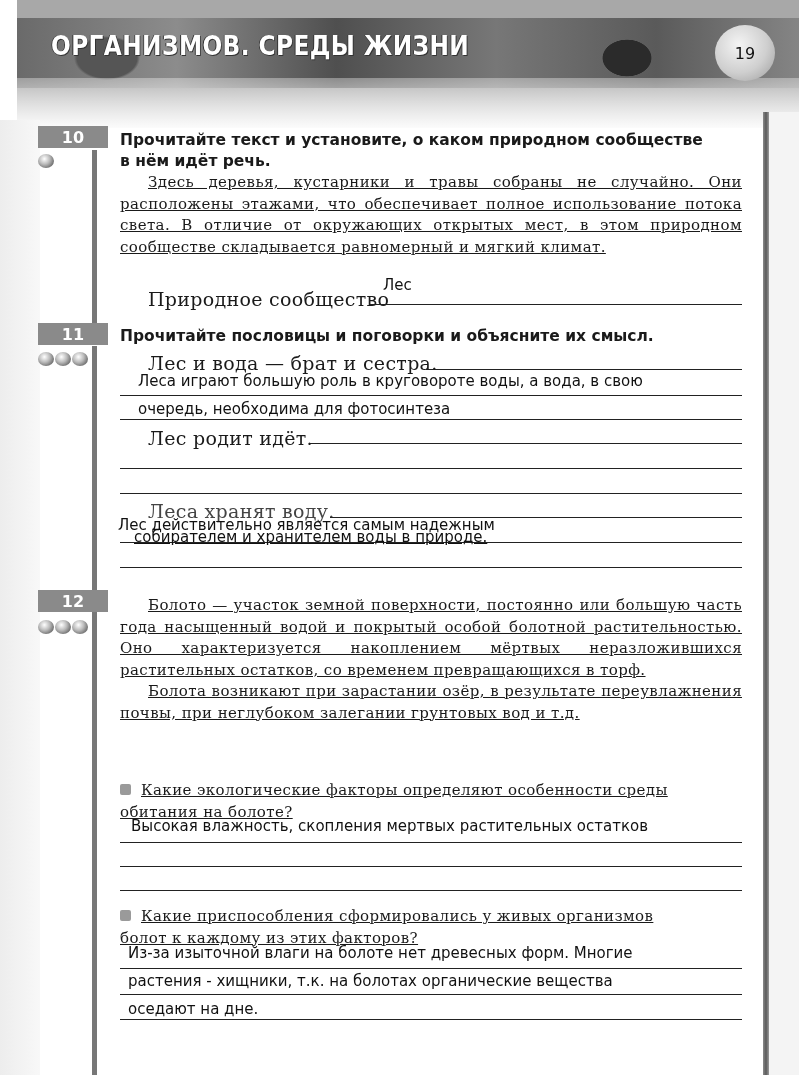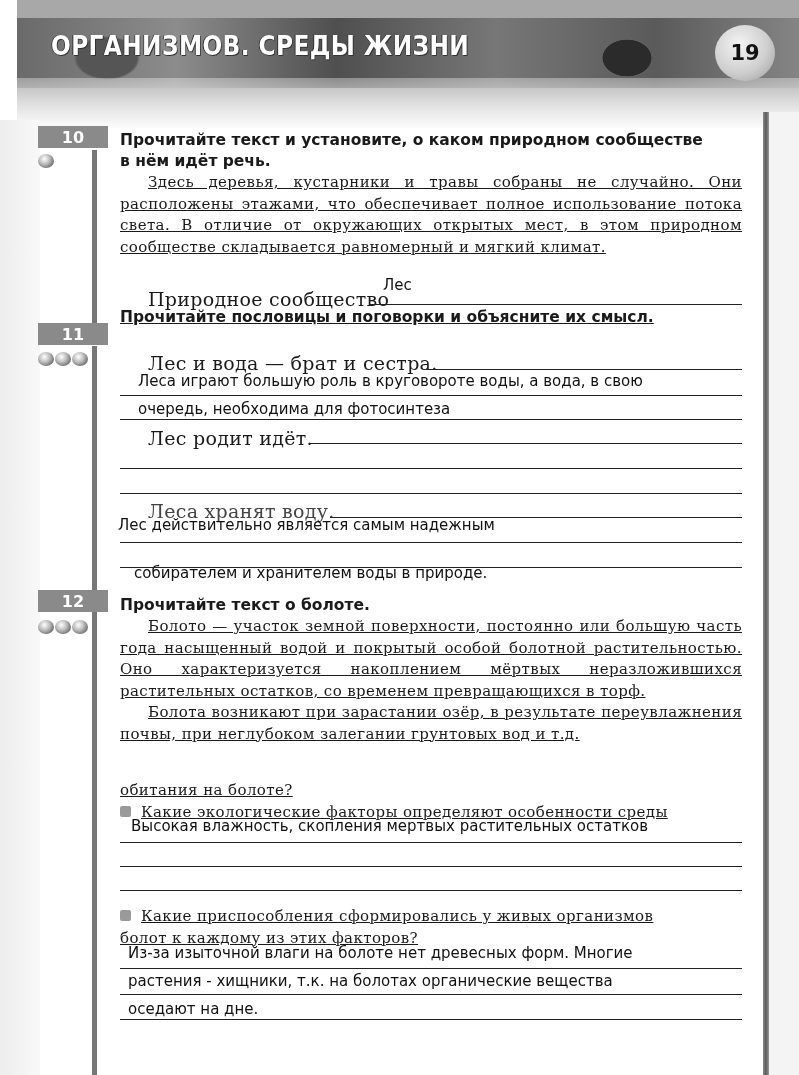--- a/index.html
+++ b/index.html
@@ -6,21 +6,21 @@
   body { width:799px; height:1075px; position:relative; background:#ffffff; overflow:hidden; font-family:"DejaVu Serif", serif; color:#1a1a1a; }
   .banner { position:absolute; left:17px; top:0; width:795px; height:128px; background:linear-gradient(180deg,#9a9a9a 0%,#7a7a7a 12%,#5d5d5d 35%,#8a8a8a 60%,#b5b5b5 100%); overflow:hidden; }
   .banner-top { position:absolute; left:0; top:0; width:799px; height:18px; background:#a8a8a8; }
   .banner-photo { position:absolute; left:0; top:18px; width:799px; height:70px; background:
      radial-gradient(ellipse 40px 30px at 610px 40px,#2b2b2b 60%,transparent 62%),
      radial-gradient(ellipse 60px 40px at 90px 40px,#555 50%,transparent 55%),
      linear-gradient(90deg,#6a6a6a 0%,#8c8c8c 20%,#4f4f4f 40%,#777 60%,#5a5a5a 80%,#8a8a8a 100%); }
   .banner-wash { position:absolute; left:0; top:78px; width:799px; height:50px; background:linear-gradient(180deg,rgba(255,255,255,0.35),rgba(255,255,255,0.95)); }
   .banner-title { position:absolute; left:34px; top:30px; font-family:"DejaVu Sans", sans-serif; font-weight:bold; font-size:27px; color:#ffffff; letter-spacing:0.5px; text-shadow:1px 1px 0 #333, -1px 0 0 #333; transform:scaleX(0.86); transform-origin:left; }
   .page-ball { position:absolute; left:698px; top:25px; width:60px; height:56px; border-radius:50%; background:radial-gradient(circle at 40% 35%,#f4f4f4 0%,#cfcfcf 55%,#9a9a9a 100%); display:flex; align-items:center; justify-content:center; }
-  .page-ball span { font-family:"DejaVu Sans", sans-serif; font-weight:bold; font-size:21px; color:#111; }
+  .page-ball span { font-family:"DejaVu Sans", sans-serif; font-weight:normal; font-size:16px; color:#111; }
   .left-strip { position:absolute; left:0; top:120px; width:40px; height:955px; background:linear-gradient(90deg,#ededed,#f8f8f8); }
   .vbar { position:absolute; left:92px; width:5px; background:#777; }
   .right-bar { position:absolute; left:763px; top:112px; width:6px; height:963px; background:linear-gradient(90deg,#8a8a8a,#5a5a5a,#9a9a9a); }
   .right-strip { position:absolute; left:769px; top:112px; width:30px; height:963px; background:#f4f4f4; }
   .num-tab { position:absolute; left:38px; width:70px; height:22px; background:#8a8a8a; color:#fff; font-family:"DejaVu Sans", sans-serif; font-weight:bold; font-size:16px; display:flex; align-items:center; justify-content:center; }
   .dots { position:absolute; display:flex; gap:1px; }
   .dot { width:16px; height:14px; border-radius:50%; background:radial-gradient(circle at 40% 35%,#ffffff 0%,#bdbdbd 40%,#3a3a3a 100%); }
   .task { position:absolute; left:120px; width:622px; }
   .task-head { font-family:"DejaVu Sans", sans-serif; font-weight:bold; font-size:15.5px; line-height:21px; }
   .para { font-size:15px; line-height:21.5px; text-align:justify; letter-spacing:0.4px; text-indent:28px; margin:0;text-decoration:underline; }
@@ -64,58 +64,57 @@
 <div class="label" style="left:148px;top:288px;">Природное сообщество</div>
 <div class="hand" style="left:383px;top:276px;">Лес</div>
 <div class="line" style="left:370px;width:372px;top:304px;"></div>
 
 <div class="num-tab" style="top:323px;">11</div>
 <div class="dots" style="left:38px;top:352px;">
   <div class="dot"></div>
   <div class="dot"></div>
   <div class="dot"></div>
 </div>
-<div class="task" style="top:307px;text-decoration:underline;">
+<div class="task" style="top:326px;">
   <div class="task-head">Прочитайте пословицы и поговорки и объясните их смысл.</div>
 </div>
 
 <div class="label" style="left:148px;top:352px;">Лес и вода — брат и сестра.</div>
 <div class="line" style="left:426px;width:316px;top:369px;"></div>
 <div class="hand" style="left:138px;top:372px;">Леса играют большую роль в круговороте воды, а вода, в свою</div>
 <div class="line" style="top:395px;"></div>
 <div class="hand" style="left:138px;top:400px;">очередь, необходима для фотосинтеза</div>
 <div class="line" style="top:419px;"></div>
 
 <div class="label" style="left:148px;top:427px;">Лес родит идёт.</div>
 <div class="line" style="left:310px;width:432px;top:443px;"></div>
 <div class="line" style="top:468px;"></div>
 <div class="line" style="top:493px;"></div>
 
 <div class="label" style="left:148px;top:500px;color:#444;">Леса хранят воду.</div>
 <div class="line" style="left:330px;width:412px;top:517px;"></div>
 <div class="hand" style="left:118px;top:516px;">Лес действительно является самым надежным</div>
 <div class="line" style="top:542px;"></div>
-<div class="hand" style="left:134px;top:564px;">собирателем и хранителем воды в природе.</div>
+<div class="hand" style="left:134px;top:528px;text-decoration:underline;">собирателем и хранителем воды в природе.</div>
 <div class="line" style="top:567px;"></div>
 
 <div class="num-tab" style="top:590px;">12</div>
 <div class="dots" style="left:38px;top:620px;">
   <div class="dot"></div>
   <div class="dot"></div>
   <div class="dot"></div>
 </div>
 <div class="task" style="top:595px;">
-  <div class="task-head">Прочитайте текст о болоте.</div>
   <p class="para">Болото — участок земной поверхности, постоянно или большую часть года насыщенный водой и покрытый особой болотной растительностью. Оно характеризуется накоплением мёртвых неразложившихся растительных остатков, со временем превращающихся в торф.</p>
   <p class="para">Болота возникают при зарастании озёр, в результате переувлажнения почвы, при неглубоком залегании грунтовых вод и т.д.</p>
 </div>
 
 <div class="task" style="top:780px;">
+  <div class="para" style="text-indent:0;"><span class="bullet"></span><span>Какие экологические факторы определяют особенности среды</span></div>
   <div class="para" style="text-indent:0;">обитания на болоте?</div>
-  <div class="para" style="text-indent:0;"><span class="bullet"></span><span>Какие экологические факторы определяют особенности среды</span></div>
 </div>
 <div class="hand" style="left:131px;top:817px;">Высокая влажность, скопления мертвых растительных остатков</div>
 <div class="line" style="top:842px;"></div>
 <div class="line" style="top:866px;"></div>
 <div class="line" style="top:890px;"></div>
 
 <div class="task" style="top:906px;">
   <div class="para" style="text-indent:0;"><span class="bullet"></span><span>Какие приспособления сформировались у живых организмов</span></div>
   <div class="para" style="text-indent:0;">болот к каждому из этих факторов?</div>
 </div>

